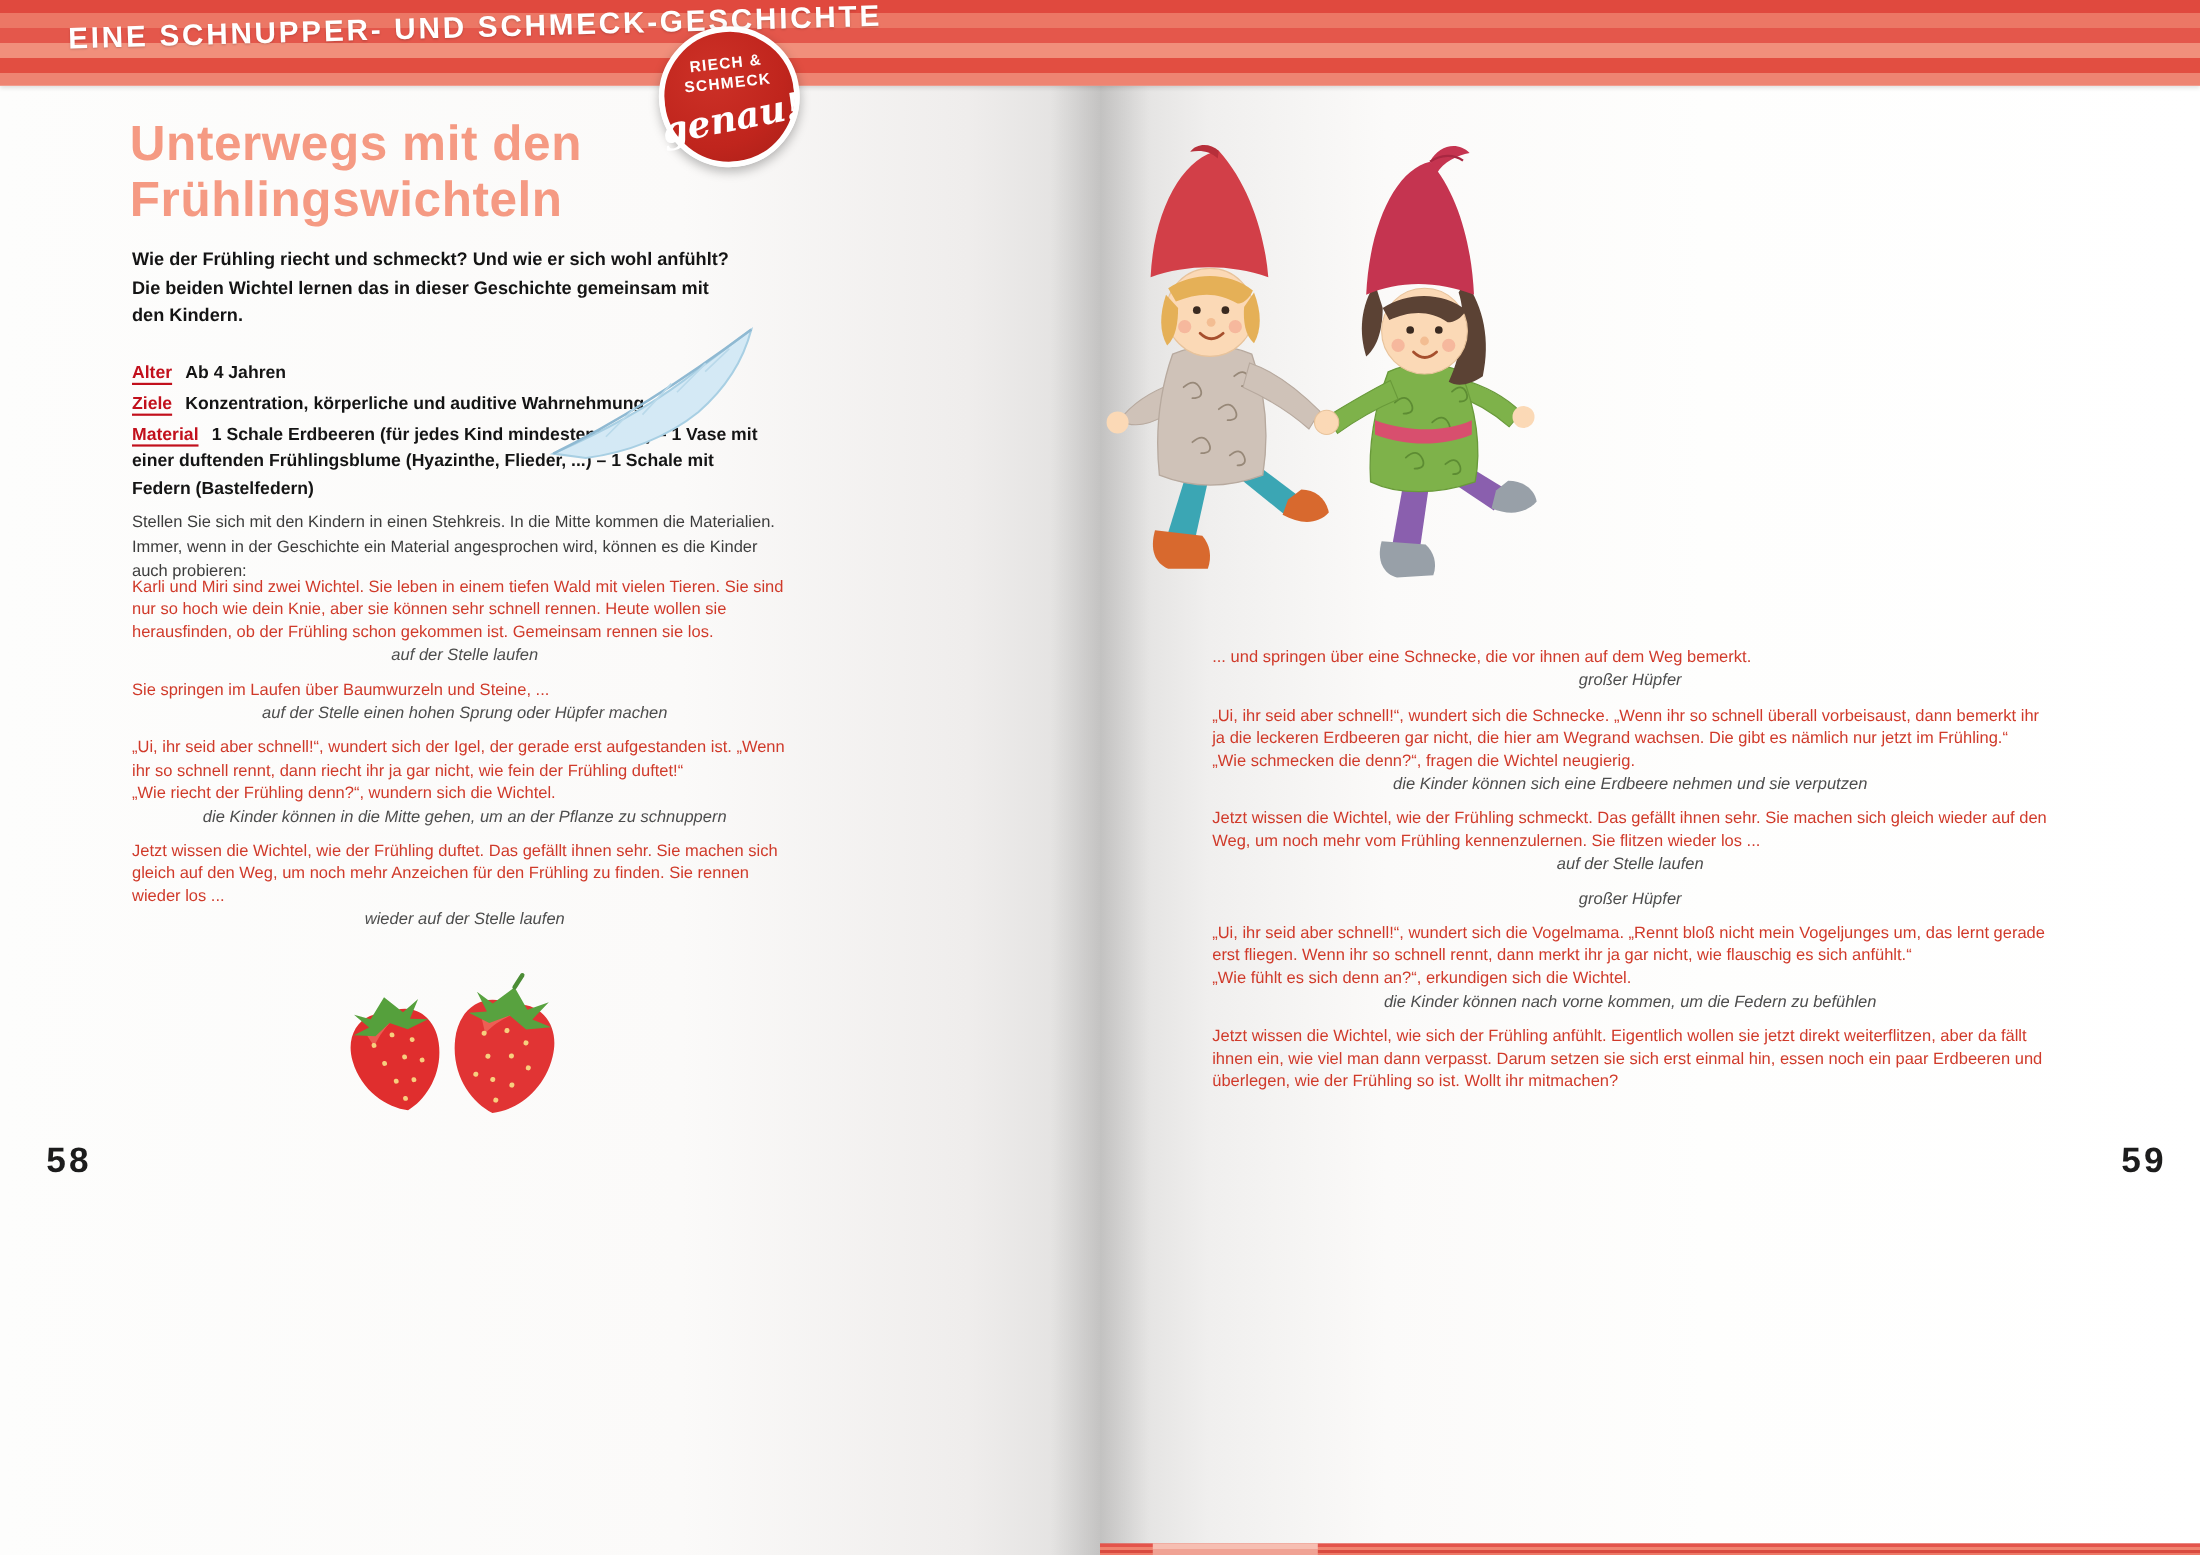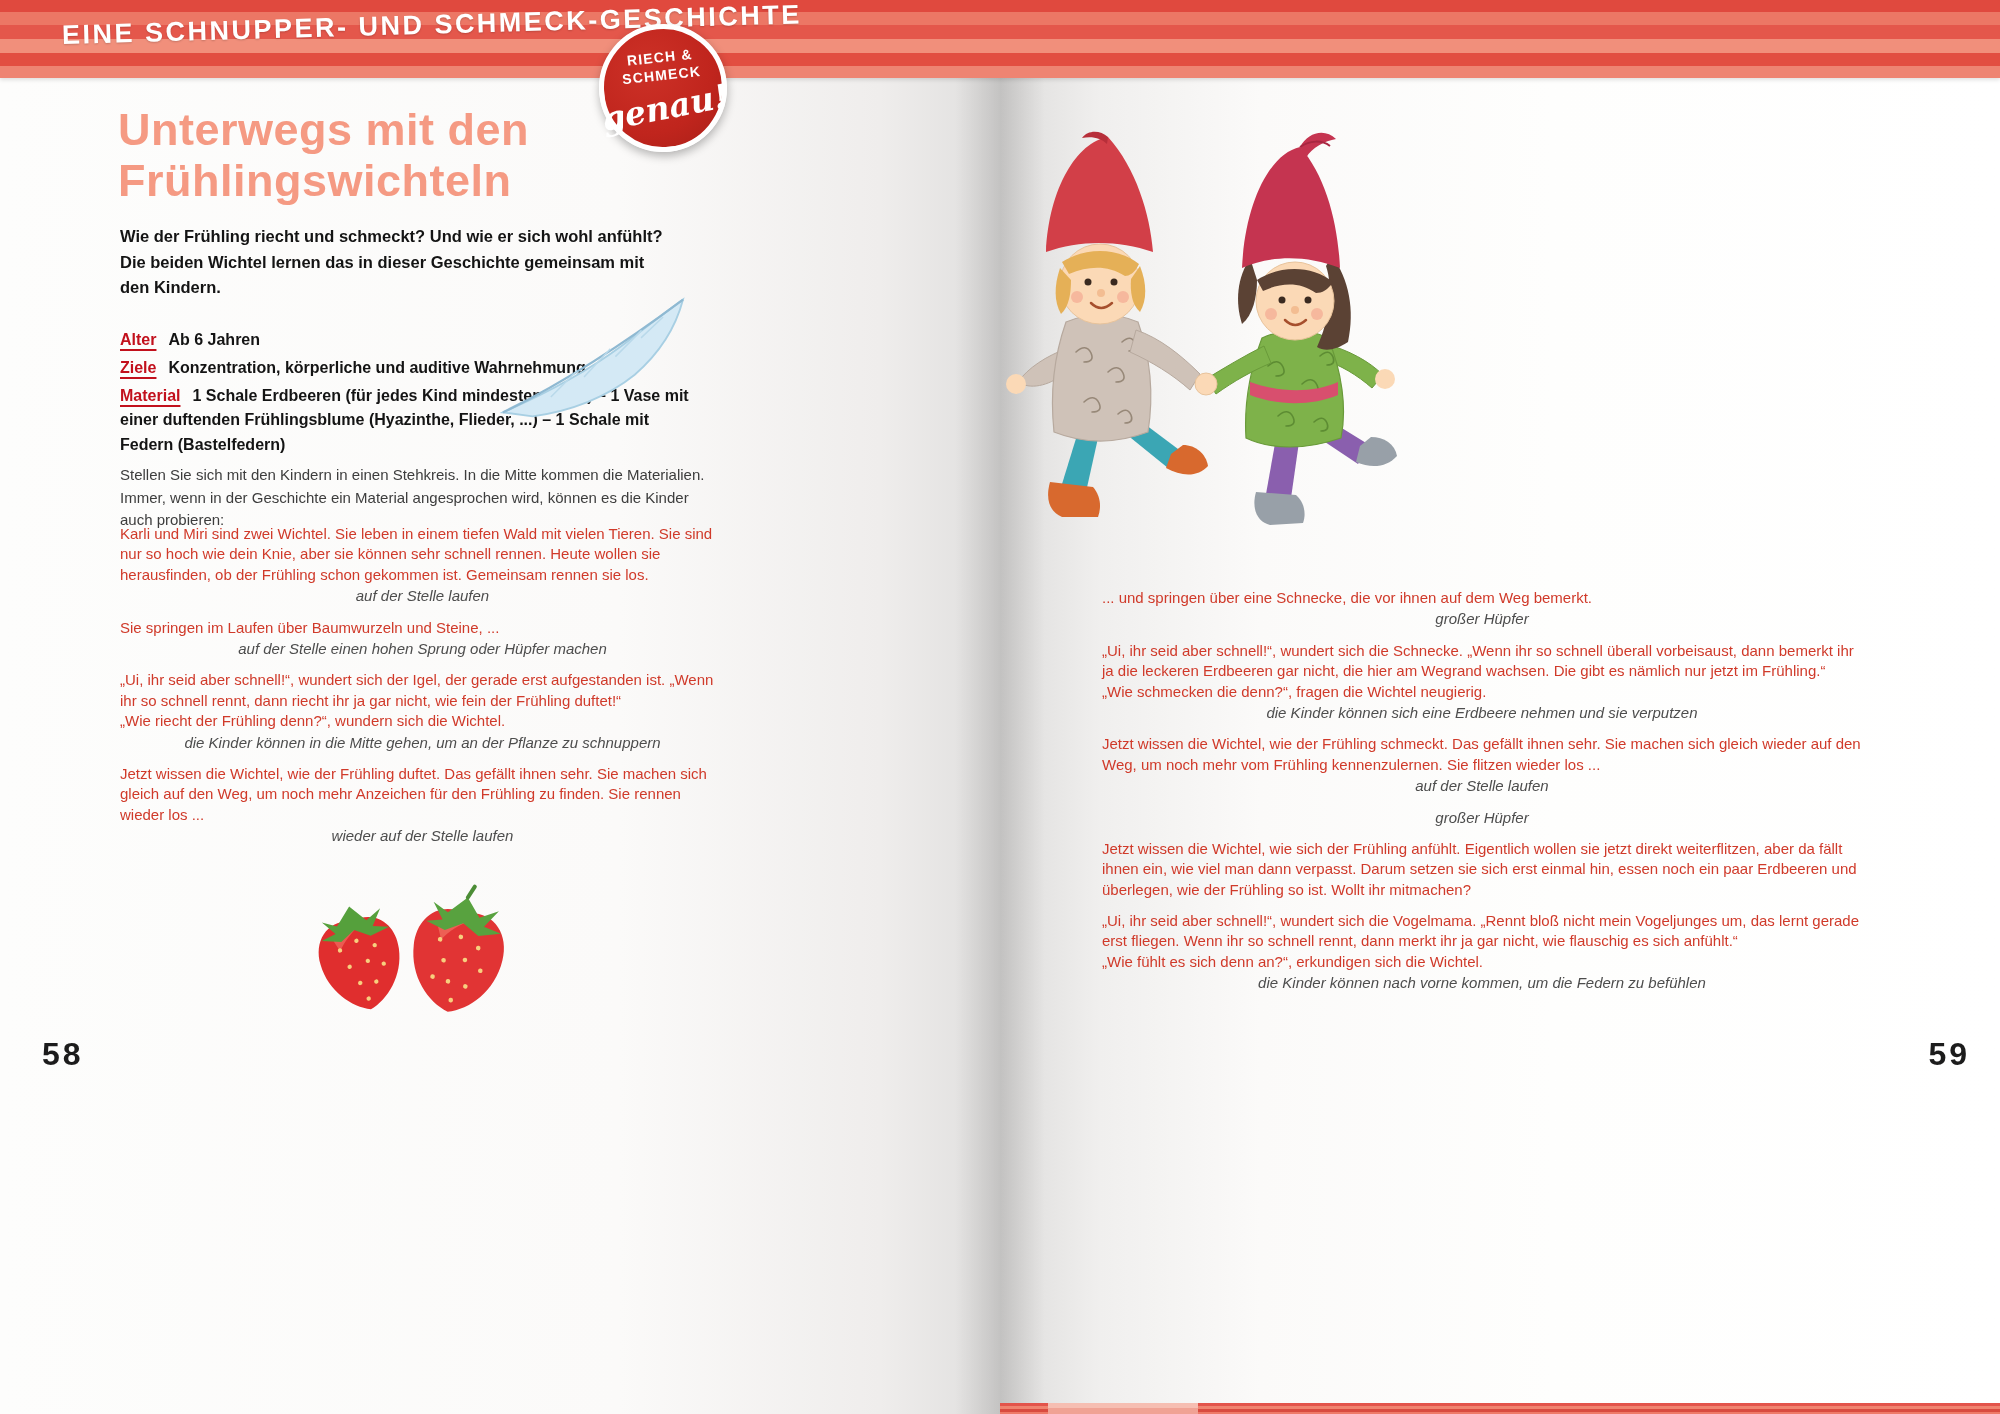--- a/index.html
+++ b/index.html
@@ -136,21 +136,21 @@
 
   <div class="page-title">
     <div>Unterwegs mit den</div>
     <div>Frühlingswichteln</div>
   </div>
 
   <div class="intro">Wie der Frühling riecht und schmeckt? Und wie er sich wohl anfühlt? Die beiden Wichtel lernen das in dieser Geschichte gemeinsam mit den Kindern.</div>
 
   <div class="meta">
     <div class="meta-row">
-      <span class="meta-label">Alter</span><span>Ab 6 Jahren</span>
+      <span class="meta-label">Alter</span><span>Ab 4 Jahren</span>
     </div>
     <div class="meta-row">
       <span class="meta-label">Ziele</span><span>Konzentration, körperliche und auditive Wahrnehmung</span>
     </div>
     <div class="meta-row">
       <span class="meta-label">Material</span><span>1 Schale Erdbeeren (für jedes Kind mindestens eine) – 1 Vase mit einer duftenden Frühlingsblume (Hyazinthe, Flieder, ...) – 1 Schale mit Federn (Bastelfedern)</span>
     </div>
   </div>
 
   <div class="feather-wrap">
@@ -324,27 +324,27 @@
       <div class="story-action">die Kinder können sich eine Erdbeere nehmen und sie verputzen</div>
     </div>
     <div class="story-block">
       <div class="story-red">Jetzt wissen die Wichtel, wie der Frühling schmeckt. Das gefällt ihnen sehr. Sie machen sich gleich wieder auf den Weg, um noch mehr vom Frühling kennenzulernen. Sie flitzen wieder los ...</div>
       <div class="story-action">auf der Stelle laufen</div>
     </div>
     <div class="story-block">
       <div class="story-action">großer Hüpfer</div>
     </div>
     <div class="story-block">
-      <div class="story-red">Jetzt wissen die Wichtel, wie sich der Frühling anfühlt. Eigentlich wollen sie jetzt direkt weiterflitzen, aber da fällt ihnen ein, wie viel man dann verpasst. Darum setzen sie sich erst einmal hin, essen noch ein paar Erdbeeren und überlegen, wie der Frühling so ist. Wollt ihr mitmachen?</div>
-    </div>
-    <div class="story-block">
       <div class="story-red">„Ui, ihr seid aber schnell!“, wundert sich die Vogelmama. „Rennt bloß nicht mein Vogeljunges um, das lernt gerade erst fliegen. Wenn ihr so schnell rennt, dann merkt ihr ja gar nicht, wie flauschig es sich anfühlt.“
 „Wie fühlt es sich denn an?“, erkundigen sich die Wichtel.</div>
       <div class="story-action">die Kinder können nach vorne kommen, um die Federn zu befühlen</div>
     </div>
+    <div class="story-block">
+      <div class="story-red">Jetzt wissen die Wichtel, wie sich der Frühling anfühlt. Eigentlich wollen sie jetzt direkt weiterflitzen, aber da fällt ihnen ein, wie viel man dann verpasst. Darum setzen sie sich erst einmal hin, essen noch ein paar Erdbeeren und überlegen, wie der Frühling so ist. Wollt ihr mitmachen?</div>
+    </div>
   </div>
 
   <div class="page-num page-num-right">59</div>
 
   <div class="bottom-stripe"></div>
   <div class="bottom-stripe-light"></div>
 
 </div>
 
 </body></html>

